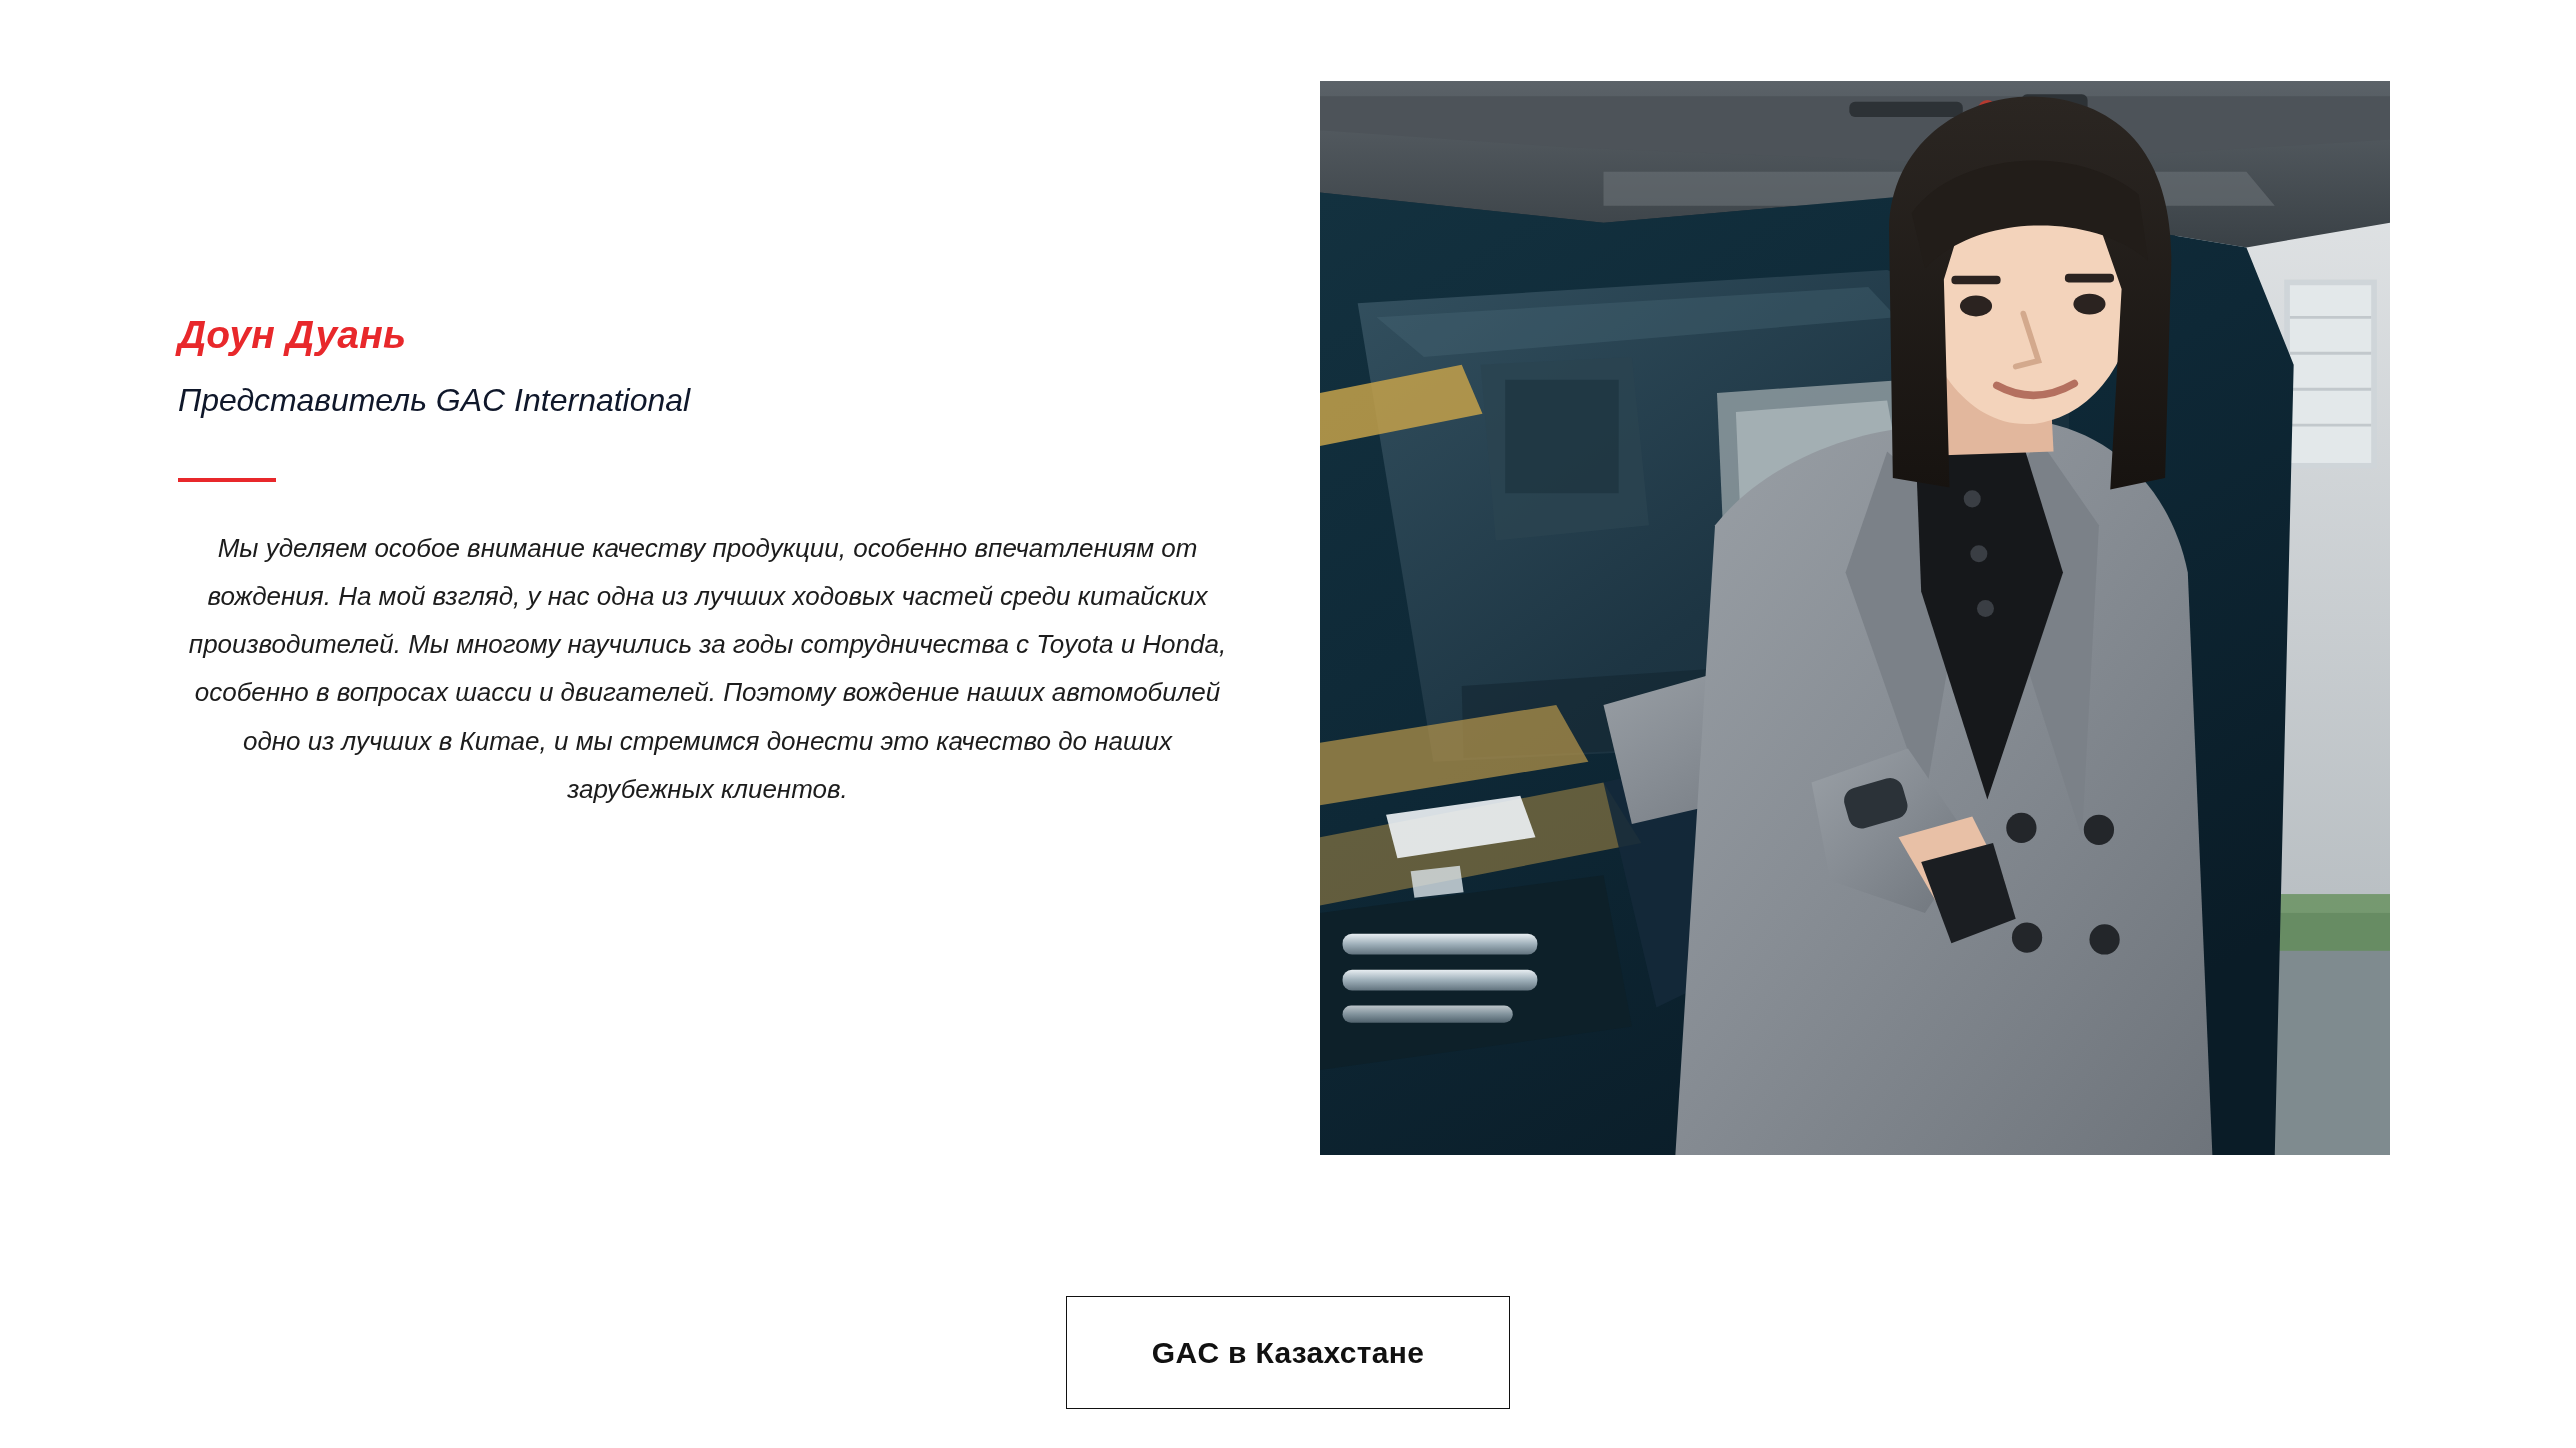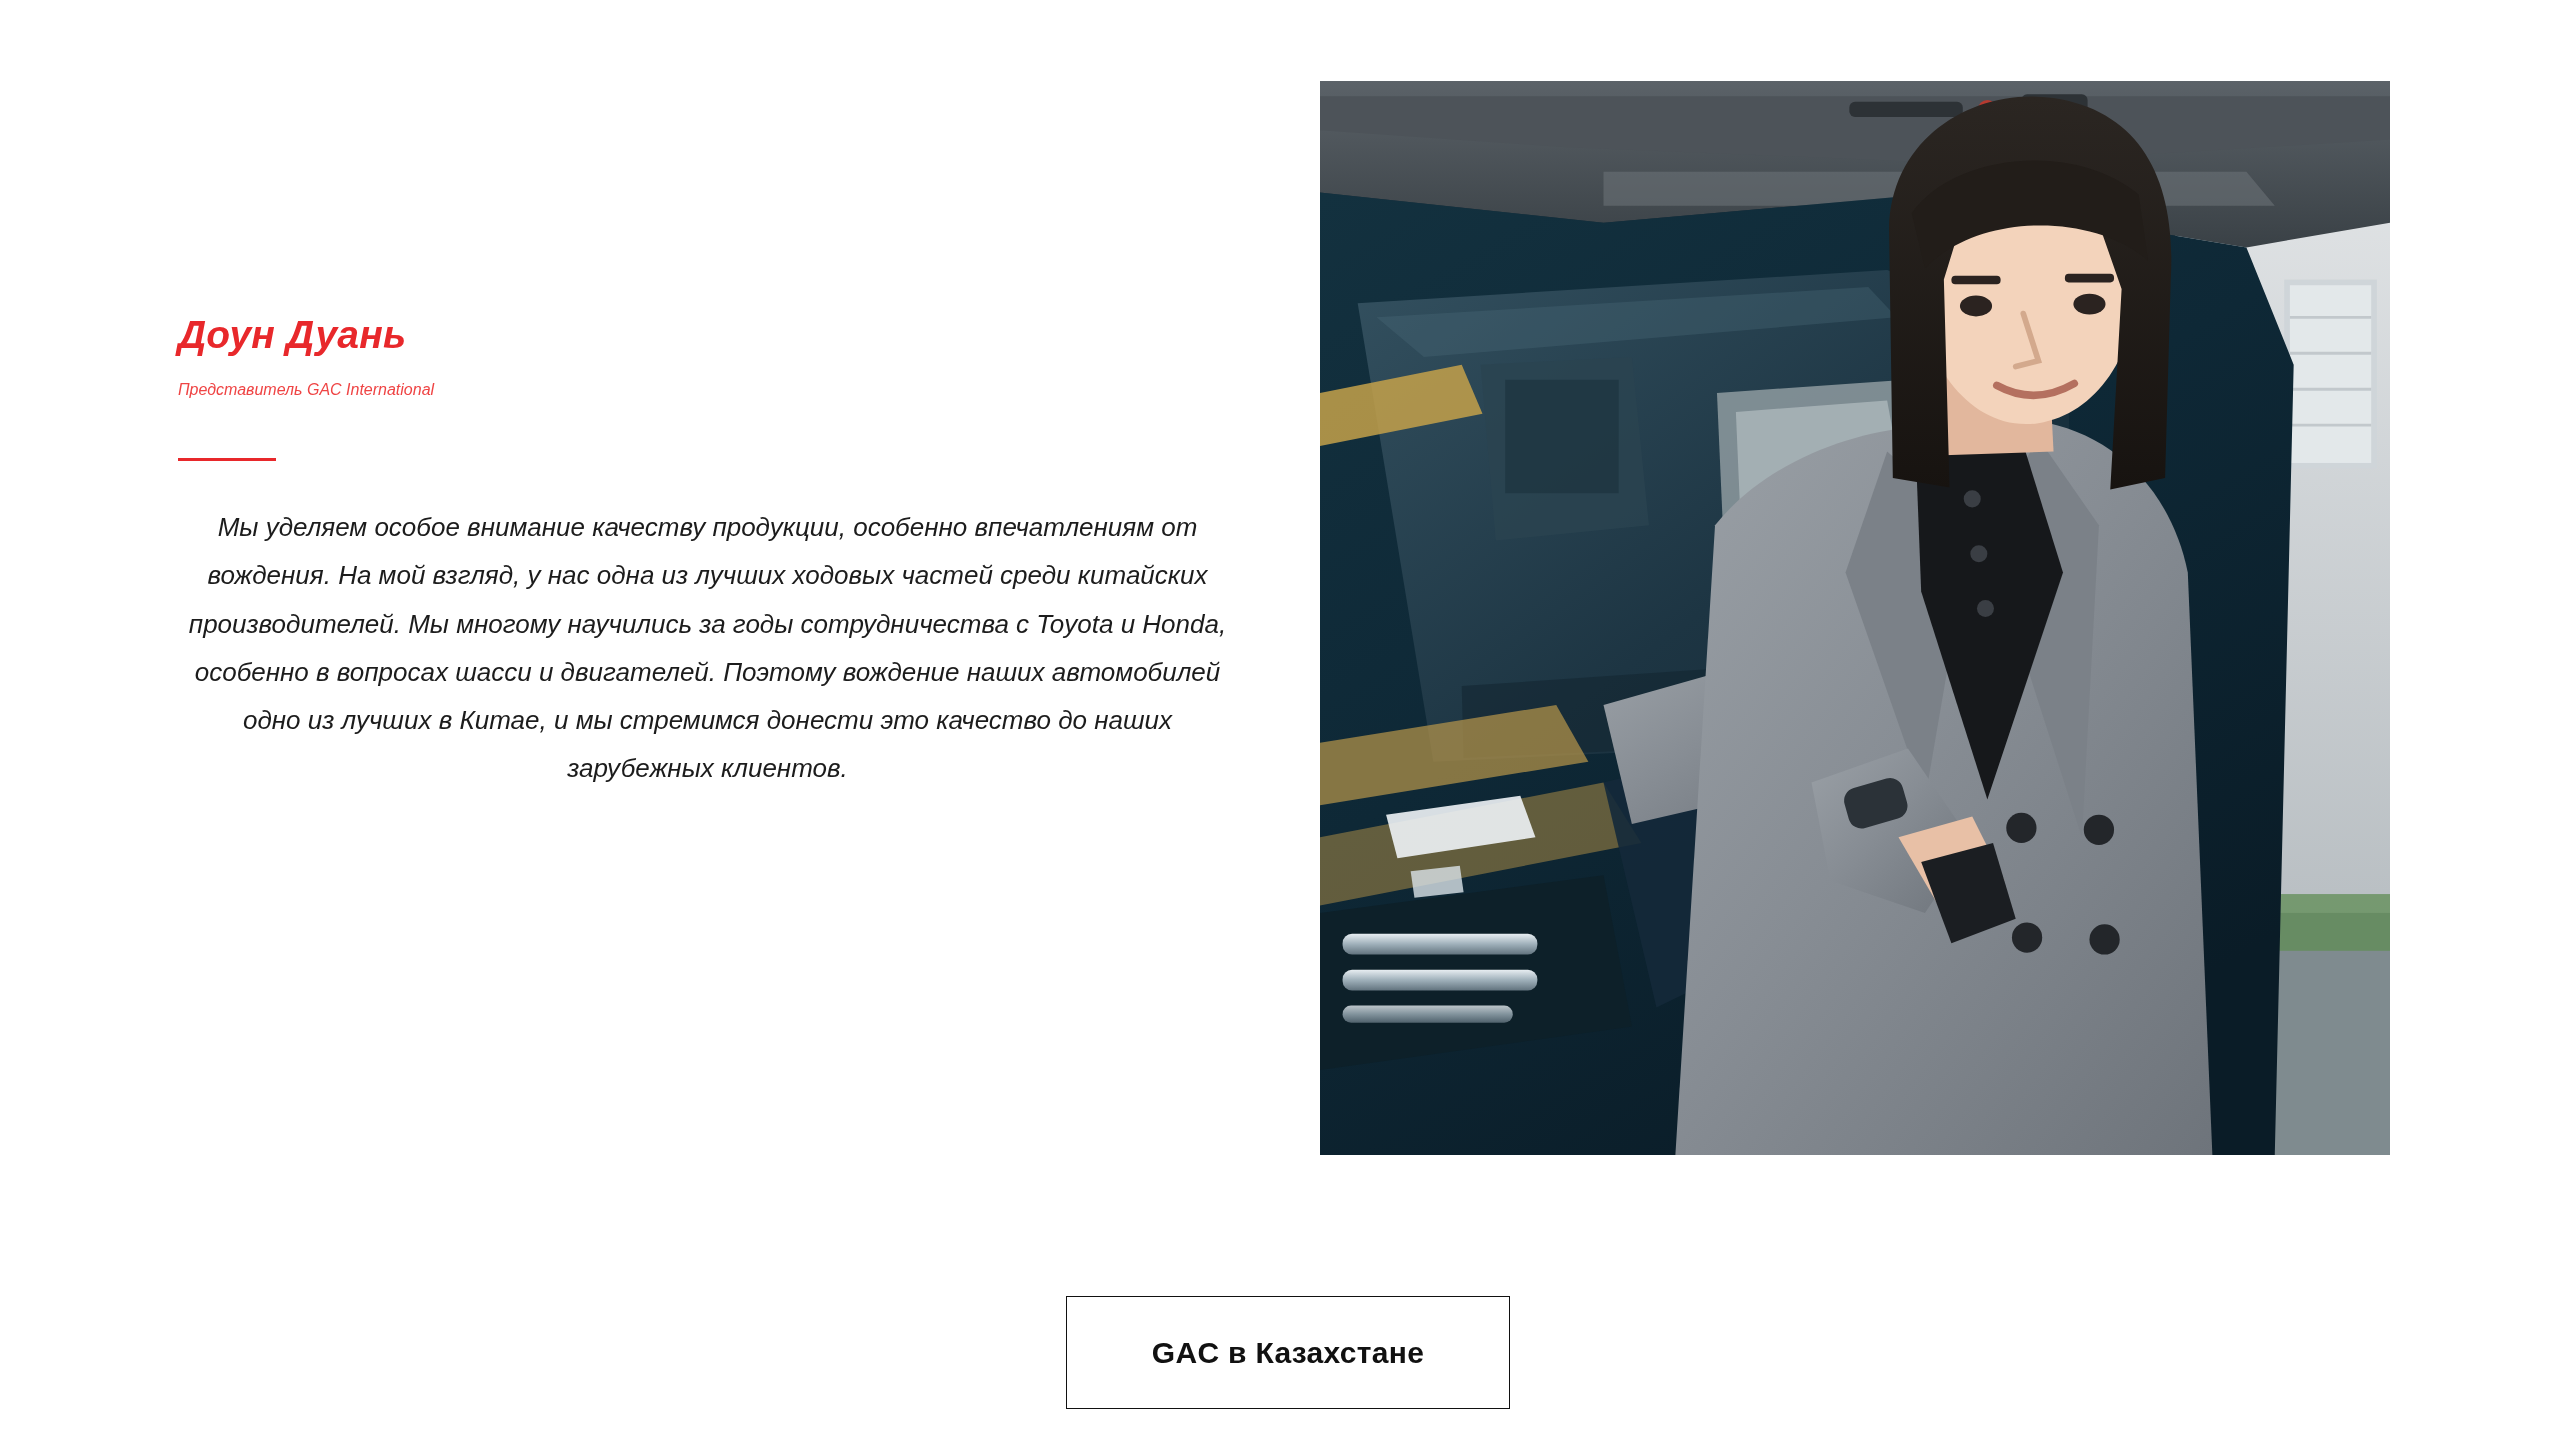--- a/index.html
+++ b/index.html
@@ -39,23 +39,23 @@
     line-height: 1.2;
     letter-spacing: 0.2px;
     color: #e8282b;
     margin: 0 0 21px 0;
   }
 
   .person-role {
     font-family: "Liberation Sans", sans-serif;
     font-style: italic;
     font-weight: normal;
-    font-size: 16px;
+    font-size: 32px;
     line-height: 1.3;
-    color: #ef4444;
+    color: #0f172a;
     margin: 0;
   }
 
   .divider {
     width: 98px;
     height: 3.8px;
     background: #e8282b;
     margin: 57px 0 42px 0;
   }
 

